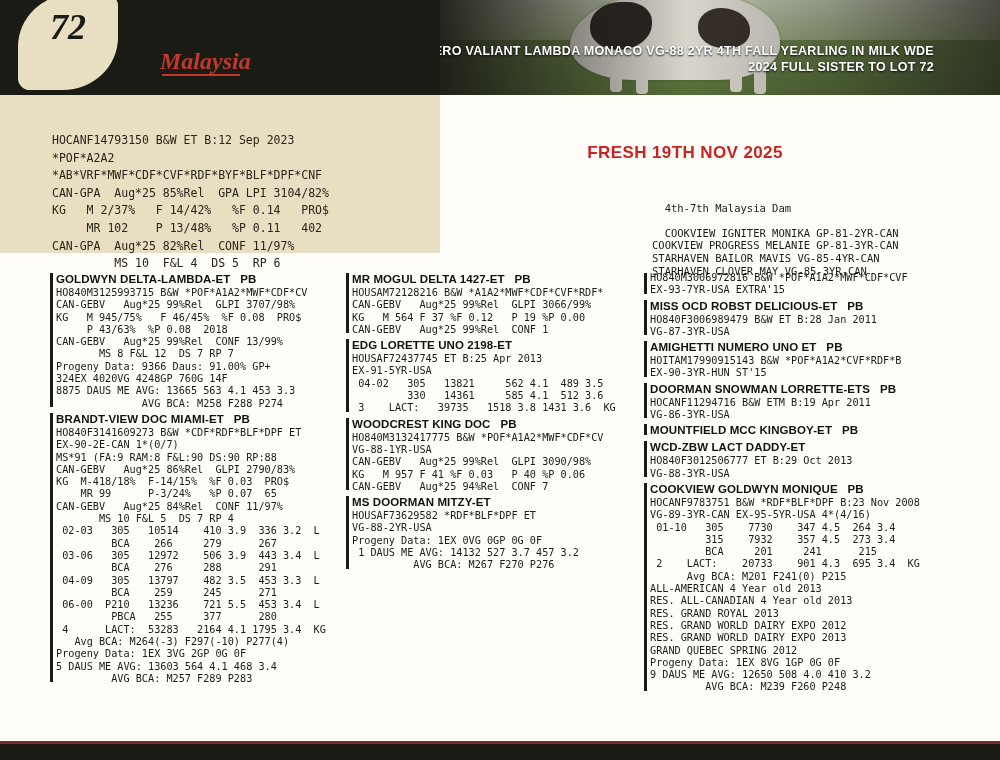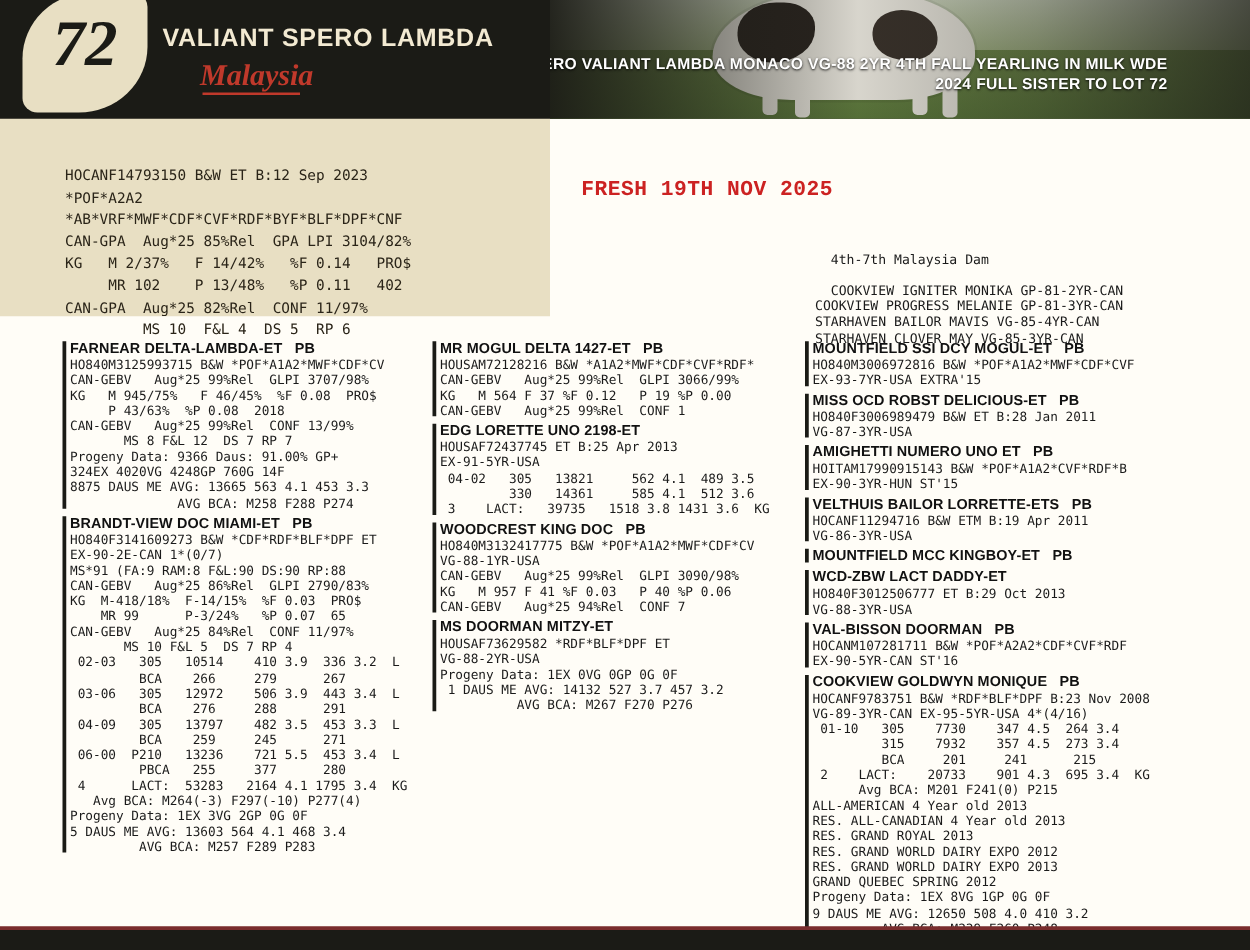--- a/index.html
+++ b/index.html
@@ -60,21 +60,21 @@
     position:absolute;left:10px;top:-6px;width:115px;height:100px;
   }
   .lot-leaf{
     position:absolute;left:8px;top:0;width:100px;height:96px;
     background:#e8dfc3;
     border-radius:55% 12% 55% 12%;
   }
   .lot-num{
     position:absolute;left:0;top:12px;width:116px;text-align:center;
     font-family:"Liberation Serif", serif;
-    font-style:italic;font-weight:bold;font-size:52px;color:#1b1b16;
+    font-style:italic;font-weight:bold;font-size:36px;color:#1b1b16;
   }
   .hero-title{
     position:absolute;left:130px;top:20px;
     font-family:"Liberation Sans", sans-serif;
     font-weight:bold;font-size:20px;letter-spacing:.6px;
     color:#f3ead2;
   }
   .hero-sub{
     position:absolute;left:160px;top:48px;
     font-family:"Liberation Serif", serif;
@@ -87,22 +87,22 @@
   .hero-body{
     position:absolute;left:52px;top:100px;width:380px;
     font-size:11.5px;line-height:17.6px;
     color:#2a2418;
     white-space:pre;
     margin-top:32px;
   }
 
   
   .fresh-note{
-    position:absolute;left:465px;top:143px;width:440px;text-align:left;
-    font-family:Liberation Mono, monospace;
+    position:absolute;left:465px;top:143px;width:440px;text-align:center;
+    font-family:Liberation Sans, sans-serif;
     font-weight:bold;font-size:17px;letter-spacing:.4px;
     color:#cc2222;
   }
 
   
   .maternal{
     position:absolute;left:652px;top:189px;width:340px;
     font-size:10.5px;line-height:12.6px;white-space:pre;color:#1a1a1a;
   }
 
@@ -153,21 +153,20 @@
 <div class="photo-caption">SPERO VALIANT LAMBDA MONACO VG-88 2YR
 4TH FALL YEARLING IN MILK WDE 2024
 FULL SISTER TO LOT 72</div>
 
 <div class="hero-card">
   <div class="hero-dark"></div>
   <div class="lot-badge">
     <div class="lot-leaf"></div>
     <div class="lot-num">72</div>
   </div>
-  <div class="hero-title">VALIANT SPERO LAMBDA</div>
   <div class="hero-sub">Malaysia</div>
   <div class="hero-body">HOCANF14793150 B&amp;W ET B:12 Sep 2023
 *POF*A2A2
 *AB*VRF*MWF*CDF*CVF*RDF*BYF*BLF*DPF*CNF
 CAN-GPA  Aug*25 85%Rel  GPA LPI 3104/82%
 KG   M 2/37%   F 14/42%   %F 0.14   PRO$
      MR 102    P 13/48%   %P 0.11   402
 CAN-GPA  Aug*25 82%Rel  CONF 11/97%
          MS 10  F&amp;L 4  DS 5  RP 6</div>
 </div>
@@ -175,21 +174,21 @@
 <div class="fresh-note">FRESH 19TH NOV 2025</div>
 
 <div class="maternal">
   <span>4th-7th Malaysia Dam</span><br>
   <span>COOKVIEW IGNITER MONIKA GP-81-2YR-CAN
 COOKVIEW PROGRESS MELANIE GP-81-3YR-CAN
 STARHAVEN BAILOR MAVIS VG-85-4YR-CAN
 STARHAVEN CLOVER MAY VG-85-3YR-CAN</span>
 </div>
 
-<div class="ped col1"><div class="blk"><div class="bar"></div><div class="name">FARNEAR DELTA-LAMBDA-ET   PB</div><div class="lines">HO840M3125993715 B&amp;W *POF*A1A2*MWF*CDF*CV
+<div class="ped col1"><div class="blk"><div class="bar"></div><div class="name">GOLDWYN DELTA-LAMBDA-ET   PB</div><div class="lines">HO840M3125993715 B&amp;W *POF*A1A2*MWF*CDF*CV
 CAN-GEBV   Aug*25 99%Rel  GLPI 3707/98%
 KG   M 945/75%   F 46/45%  %F 0.08  PRO$
      P 43/63%  %P 0.08  2018
 CAN-GEBV   Aug*25 99%Rel  CONF 13/99%
        MS 8 F&amp;L 12  DS 7 RP 7
 Progeny Data: 9366 Daus: 91.00% GP+
 324EX 4020VG 4248GP 760G 14F
 8875 DAUS ME AVG: 13665 563 4.1 453 3.3
               AVG BCA: M258 F288 P274</div></div><div class="blk"><div class="bar"></div><div class="name">BRANDT-VIEW DOC MIAMI-ET   PB</div><div class="lines">HO840F3141609273 B&amp;W *CDF*RDF*BLF*DPF ET
 EX-90-2E-CAN 1*(0/7)
@@ -221,27 +220,26 @@
          330   14361     585 4.1  512 3.6
  3    LACT:   39735   1518 3.8 1431 3.6  KG</div></div><div class="blk"><div class="bar"></div><div class="name">WOODCREST KING DOC   PB</div><div class="lines">HO840M3132417775 B&amp;W *POF*A1A2*MWF*CDF*CV
 VG-88-1YR-USA
 CAN-GEBV   Aug*25 99%Rel  GLPI 3090/98%
 KG   M 957 F 41 %F 0.03   P 40 %P 0.06
 CAN-GEBV   Aug*25 94%Rel  CONF 7</div></div><div class="blk"><div class="bar"></div><div class="name">MS DOORMAN MITZY-ET</div><div class="lines">HOUSAF73629582 *RDF*BLF*DPF ET
 VG-88-2YR-USA
 Progeny Data: 1EX 0VG 0GP 0G 0F
  1 DAUS ME AVG: 14132 527 3.7 457 3.2
           AVG BCA: M267 F270 P276</div></div></div>
-<div class="ped col3"><div class="blk"><div class="bar"></div><div class="name">MOUNTFIELD SSI DCY MOGUL-ET   PB</div><div class="lines">HO840M3006972816 B&amp;W *POF*A1A2*MWF*CDF*CVF
+<div class="ped col3"><div class="blk"><div class="bar"></div><div class="lines">HO840M3006972816 B&amp;W *POF*A1A2*MWF*CDF*CVF
 EX-93-7YR-USA EXTRA'15</div></div><div class="blk"><div class="bar"></div><div class="name">MISS OCD ROBST DELICIOUS-ET   PB</div><div class="lines">HO840F3006989479 B&amp;W ET B:28 Jan 2011
 VG-87-3YR-USA</div></div><div class="blk"><div class="bar"></div><div class="name">AMIGHETTI NUMERO UNO ET   PB</div><div class="lines">HOITAM17990915143 B&amp;W *POF*A1A2*CVF*RDF*B
-EX-90-3YR-HUN ST'15</div></div><div class="blk"><div class="bar"></div><div class="name">VELTHUIS BAILOR LORRETTE-ETS   PB</div><div class="lines">HOCANF11294716 B&amp;W ETM B:19 Apr 2011
+EX-90-3YR-HUN ST'15</div></div><div class="blk"><div class="bar"></div><div class="name">DOORMAN SNOWMAN LORRETTE-ETS   PB</div><div class="lines">HOCANF11294716 B&amp;W ETM B:19 Apr 2011
 VG-86-3YR-USA</div></div><div class="blk"><div class="bar"></div><div class="name">MOUNTFIELD MCC KINGBOY-ET   PB</div></div><div class="blk"><div class="bar"></div><div class="name">WCD-ZBW LACT DADDY-ET</div><div class="lines">HO840F3012506777 ET B:29 Oct 2013
-VG-88-3YR-USA</div></div><div class="blk"><div class="bar"></div><div class="name">VAL-BISSON DOORMAN   PB</div><div class="lines">HOCANM107281711 B&amp;W *POF*A2A2*CDF*CVF*RDF
-EX-90-5YR-CAN ST'16</div></div><div class="blk"><div class="bar"></div><div class="name">COOKVIEW GOLDWYN MONIQUE   PB</div><div class="lines">HOCANF9783751 B&amp;W *RDF*BLF*DPF B:23 Nov 2008
+VG-88-3YR-USA</div></div><div class="blk"><div class="bar"></div><div class="name">COOKVIEW GOLDWYN MONIQUE   PB</div><div class="lines">HOCANF9783751 B&amp;W *RDF*BLF*DPF B:23 Nov 2008
 VG-89-3YR-CAN EX-95-5YR-USA 4*(4/16)
  01-10   305    7730    347 4.5  264 3.4
          315    7932    357 4.5  273 3.4
          BCA     201     241      215
  2    LACT:    20733    901 4.3  695 3.4  KG
       Avg BCA: M201 F241(0) P215
 ALL-AMERICAN 4 Year old 2013
 RES. ALL-CANADIAN 4 Year old 2013
 RES. GRAND ROYAL 2013
 RES. GRAND WORLD DAIRY EXPO 2012

